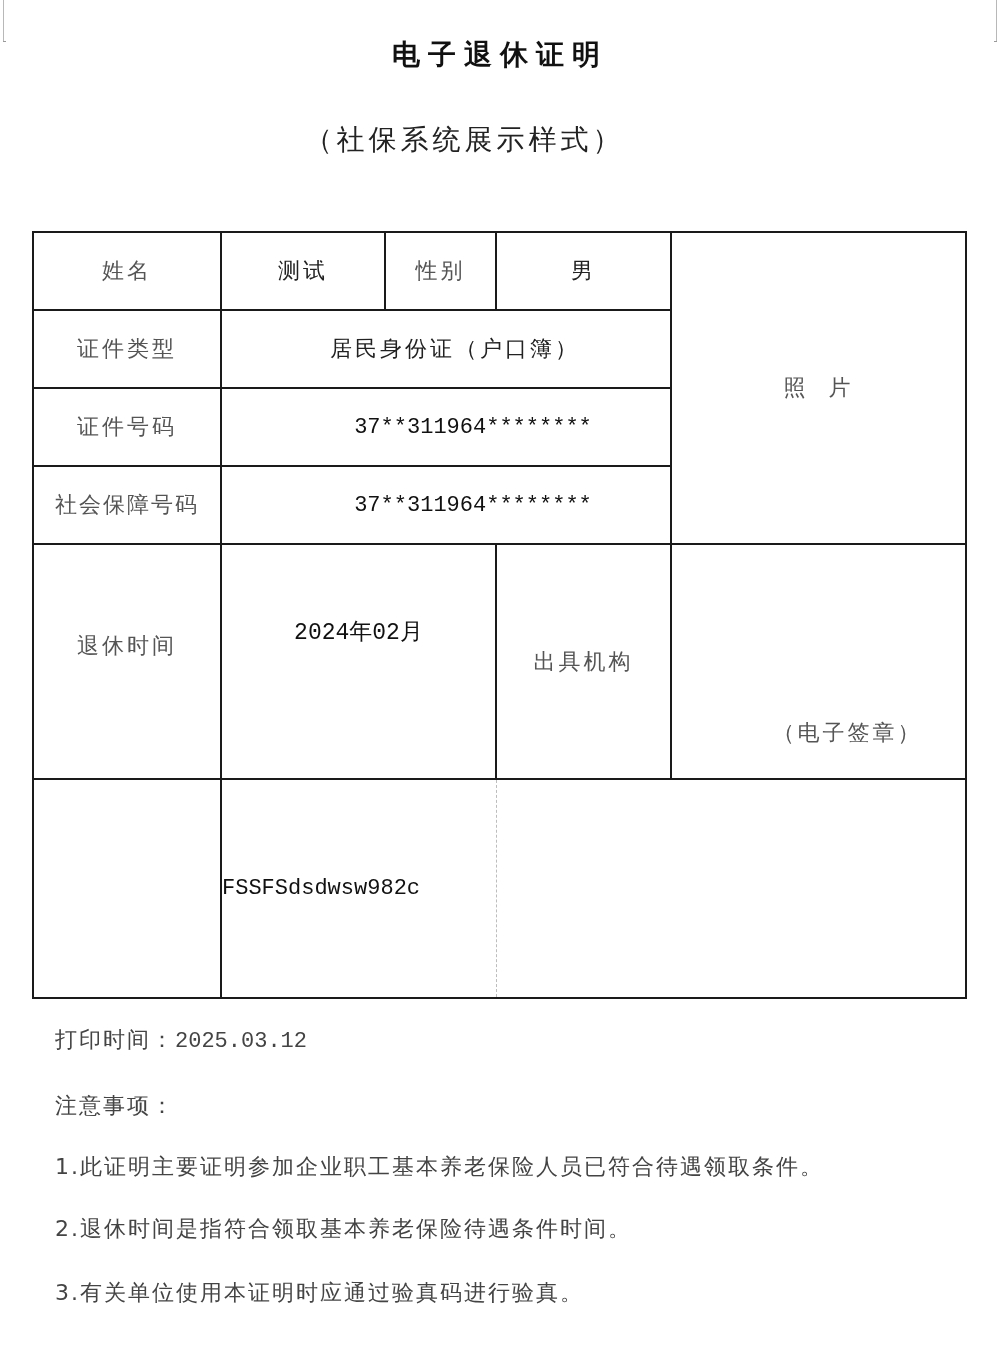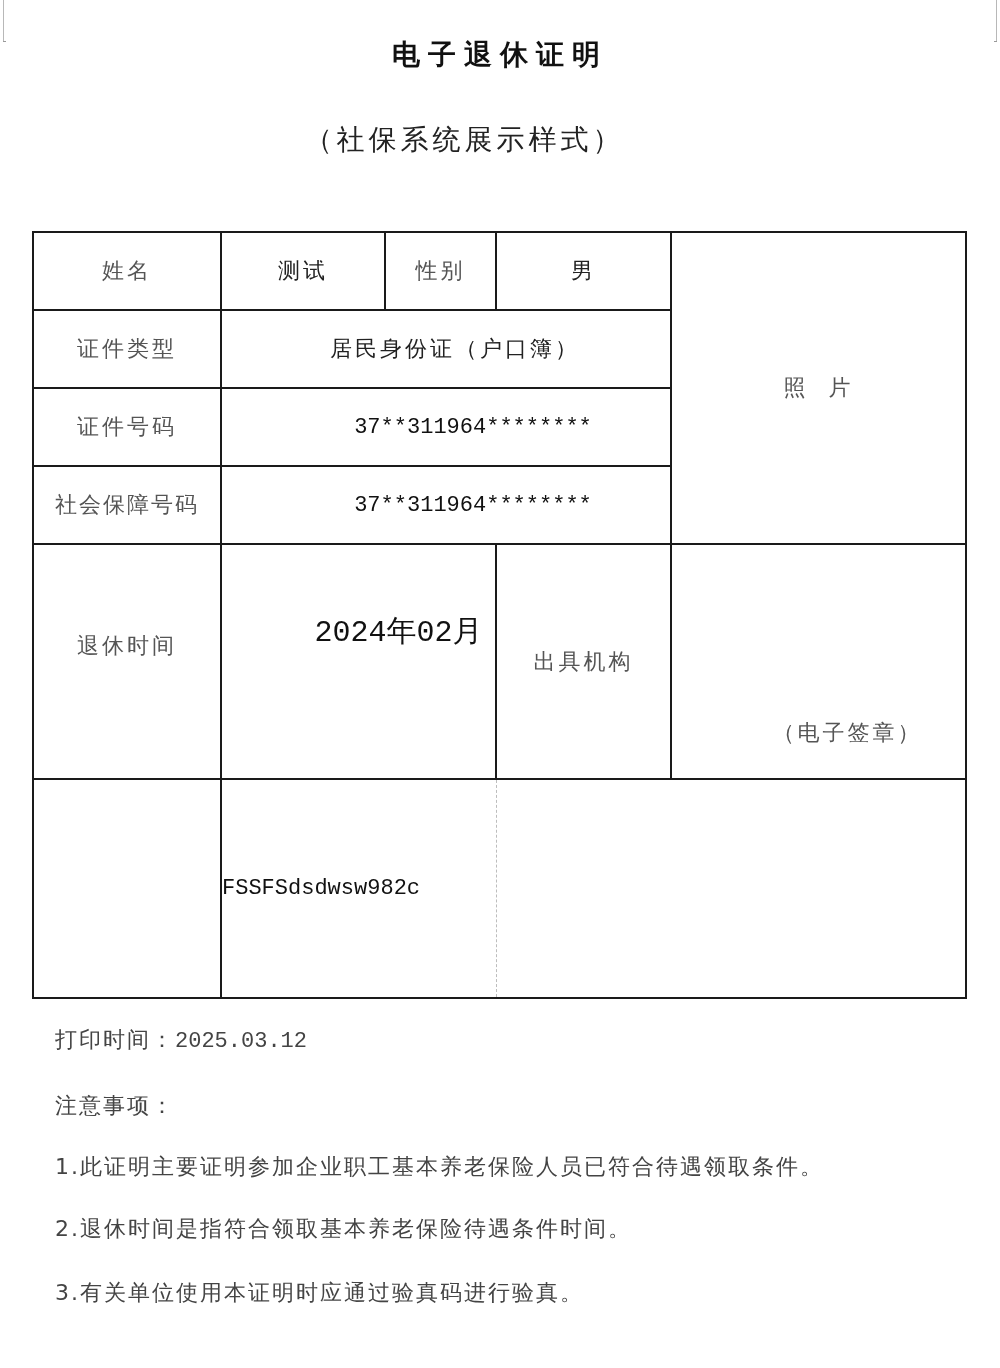--- a/index.html
+++ b/index.html
@@ -150,21 +150,21 @@
   <div class="cell" style="left:0; top:78px; width:186px; height:76px;">证件类型</div>
   <div class="cell value" style="left:188px; top:78px; width:380px; height:76px; padding-left:20px;margin-left:33px;">居民身份证（户口簿）</div>
 
   <div class="cell" style="left:0; top:156px; width:186px; height:76px;">证件号码</div>
   <div class="cell mono" style="left:188px; top:156px; width:448px; height:76px; padding-left:54px;">37**311964********</div>
 
   <div class="cell" style="left:0; top:234px; width:186px; height:76px; letter-spacing:2px;">社会保障号码</div>
   <div class="cell mono" style="left:188px; top:234px; width:448px; height:76px; padding-left:54px;">37**311964********</div>
 
   <div class="cell" style="left:0; top:312px; width:186px; height:201px;">退休时间</div>
-  <div class="cell mono" style="left:188px; top:312px; width:273px; height:172px; font-size:30px;margin-left:40px;">2024年02月</div>
+  <div class="cell mono" style="left:188px; top:312px; width:273px; height:172px; font-size:23px;">2024年02月</div>
   <div class="cell" style="left:463px; top:312px; width:173px; height:233px;">出具机构</div>
   <div class="cell" style="left:638px; top:312px; width:293px; height:233px; align-items:flex-end; padding-bottom:30px; padding-left:58px;">（电子签章）</div>
 
   <div class="cell mono left-align" style="left:188px; top:547px; width:274px; height:217px; font-size:22px;">FSSFSdsdwsw982c</div>
 </div>
 
 <div class="footer-text" style="top:1025px;">
   <span>打印时间：</span><span class="num">2025.03.12</span>
 </div>
 <div class="footer-text" style="top:1091px;">注意事项：</div>

